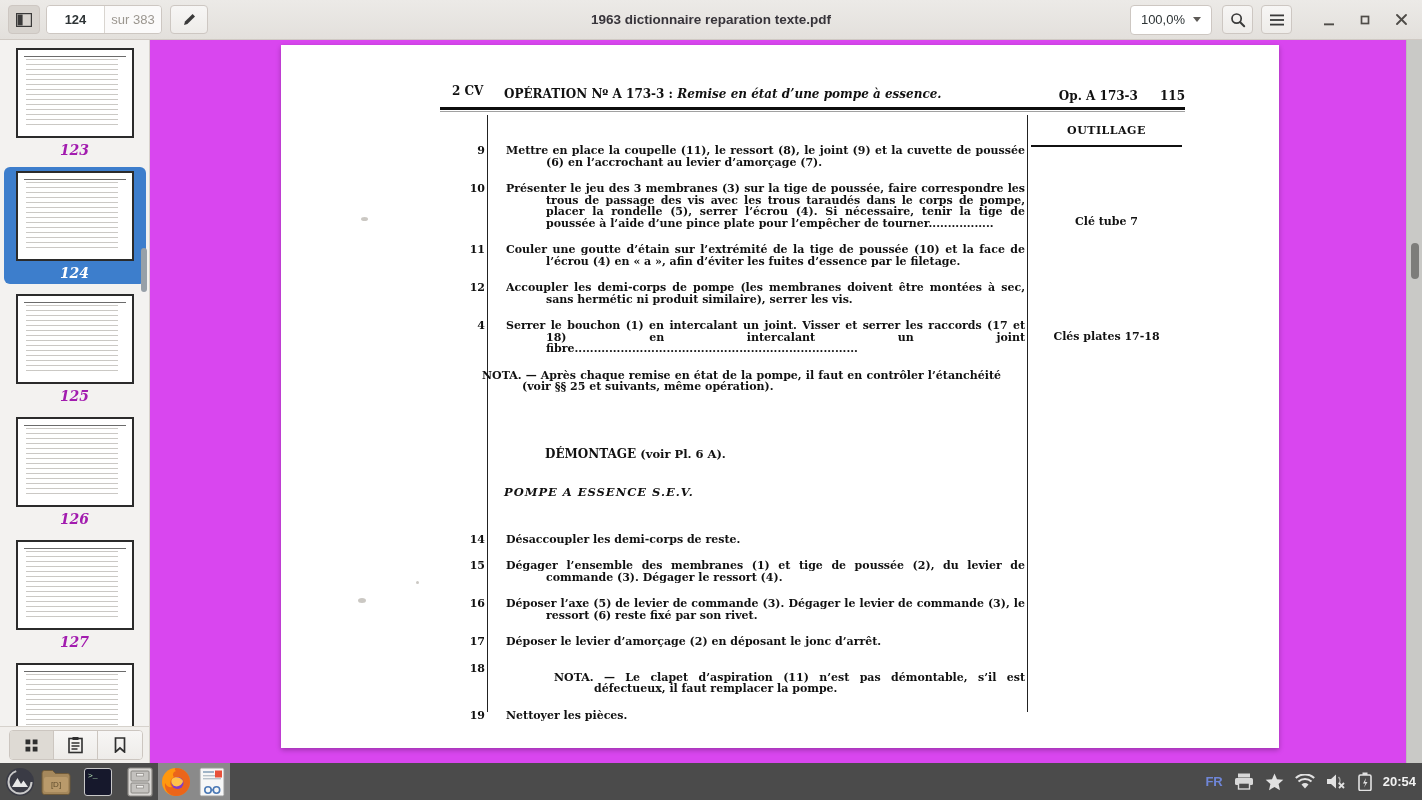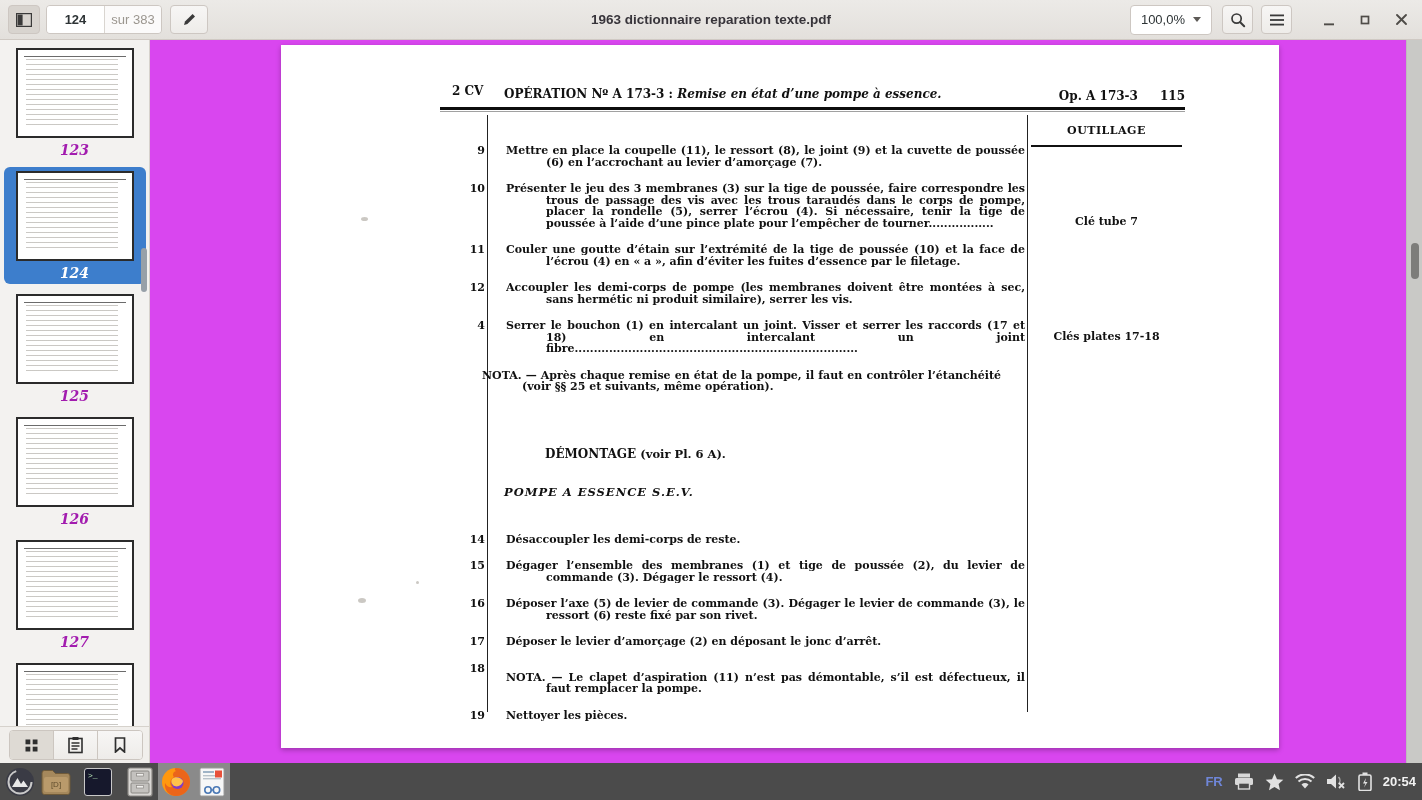--- a/index.html
+++ b/index.html
@@ -72,21 +72,21 @@
   .tools-header { text-align:center; font-weight:bold; font-size:11px; letter-spacing:.5px; padding-top:9px; }
   .tools-underline { margin:8px auto 0 auto; width:151px; height:2px; background:#111; }
   .tool-label { position:absolute; width:100%; text-align:center; font-weight:bold; font-size:11px; white-space:nowrap; }
   .tool-0 { top:100px; }
   .tool-1 { top:215px; }
 
   .steps-area { position:absolute; left:182px; top:100px; width:562px; font-size:11px; line-height:11.5px; font-weight:bold; }
   .step { display:grid; grid-template-columns:22px 519px; column-gap:21px; margin-bottom:15px; }
   .step-num { text-align:right; }
   .step-text { text-align:justify; padding-left:40px; text-indent:-40px; overflow:hidden; }
-  .step-nota { grid-column:2; margin-top:9px; text-align:justify; padding-left:40px; text-indent:-40px; }
+  .step-nota { grid-column:2; margin-top:9px; text-align:justify; padding-left:40px; text-indent:-40px;margin-left:48px; }
   .nota-block { margin:2px 0 0 19px; width:519px; text-align:justify; padding-left:40px; text-indent:-40px; }
   .section-heading { margin:56px 0 0 82px; font-size:11.5px; }
   .section-heading b { font-size:12px; }
   .subsection { margin:27px 0 35px 41px; font-style:italic; font-weight:bold; font-size:11.5px; letter-spacing:1px; }
   .speck { position:absolute; background:#b5b1aa; border-radius:50%; opacity:.7; }
 
   
   .main-scrollbar { position:absolute; right:0; top:0; width:16px; height:723px; background:#c9c9c6; border-left:1px solid #bdbdba; }
   .main-scroll-thumb { position:absolute; left:4px; top:203px; width:8px; height:36px; border-radius:4px; background:#7d7d7a; }
 

